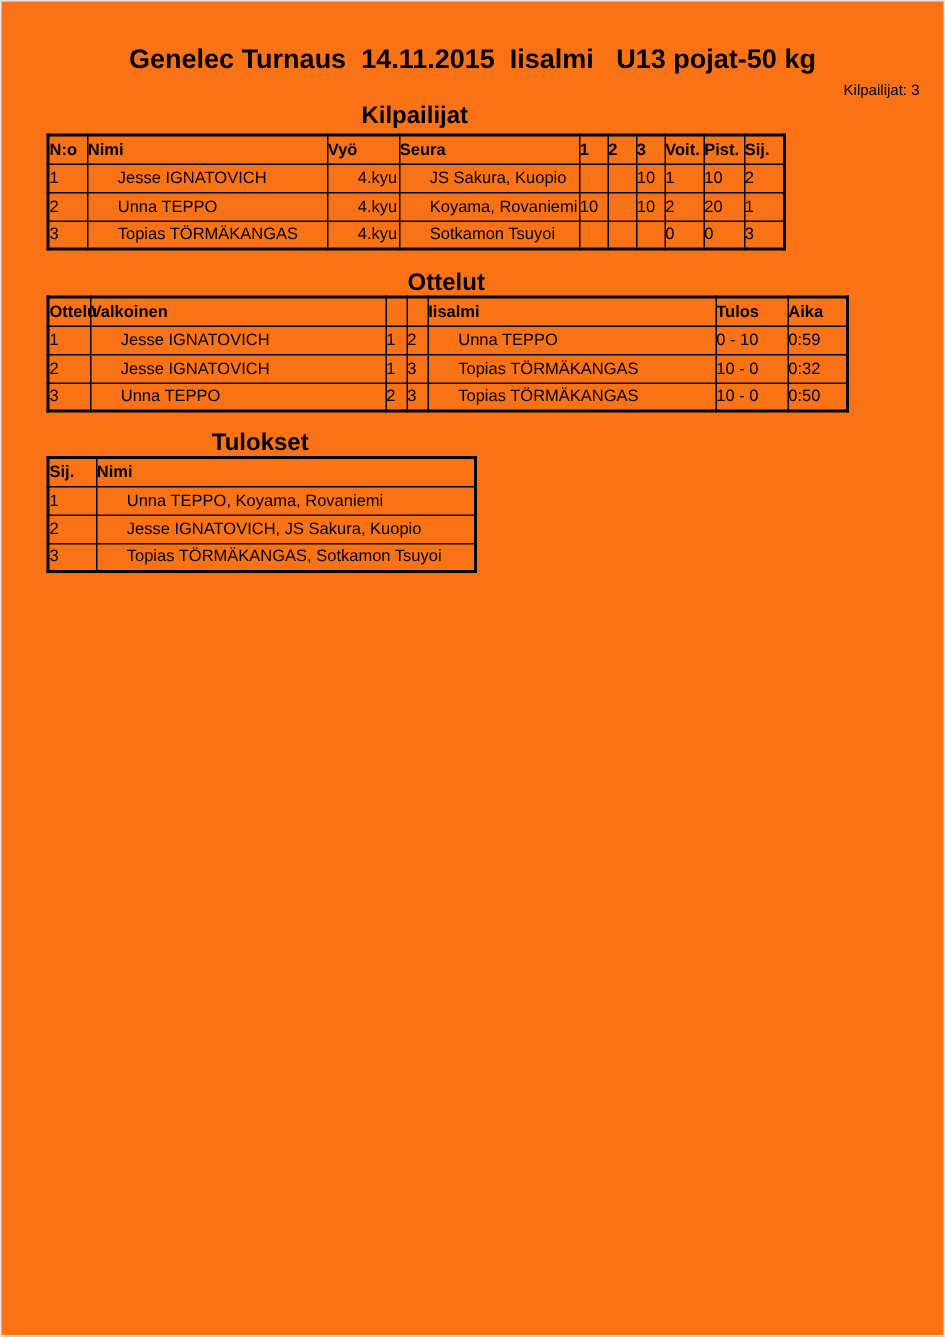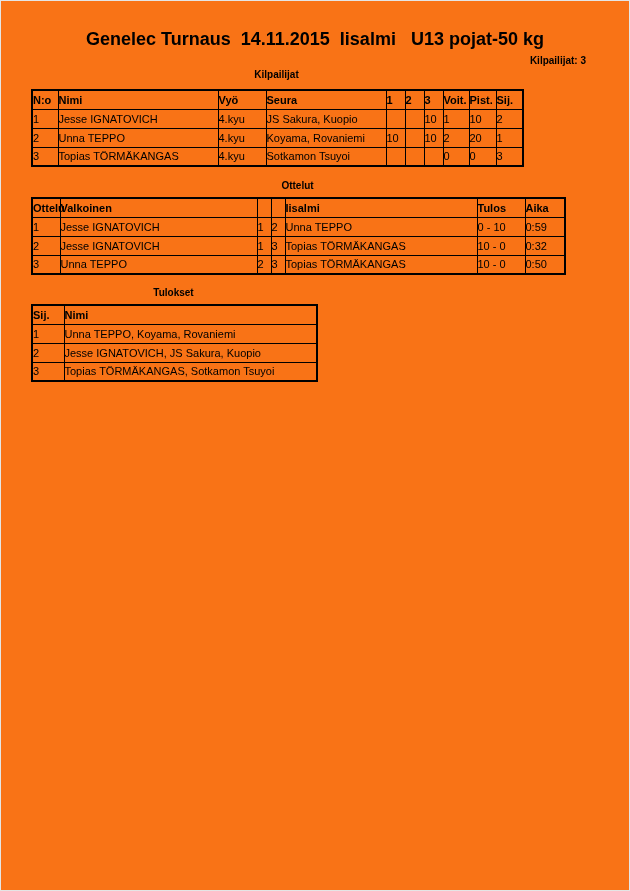--- a/index.html
+++ b/index.html
@@ -16,28 +16,28 @@
   .page-title {
     position: absolute;
     top: 28px; left: 0; right: 0;
     text-align: center;
     font-size: 18px;
     font-weight: bold;
     white-space: pre;
   }
   .competitor-count {
     position: absolute;
-    top: 54px; right: 43px;
+    top: 54px; right: 16px;
     font-size: 10px;
-    font-weight: bold;
+    font-weight: normal;
   }
   .section-heading {
     position: absolute;
     text-align: center;
-    font-size: 10px;
+    font-size: 16px;
     font-weight: bold;
   }
   #heading-competitors { top: 68px; left: 30px; width: 491px; }
   #heading-matches     { top: 179px; left: 30px; width: 533px; }
   #heading-results     { top: 286px; left: 30px; width: 285px; }
 
   table.tbl {
     position: absolute;
     border-collapse: collapse;
     table-layout: fixed;
@@ -54,21 +54,21 @@
     vertical-align: middle;
     overflow: visible;
     white-space: nowrap;
   }
   .tbl th {
     font-weight: bold;
     text-align: center;
     font-size: 11px;
   }
   .tbl td { font-weight: normal; }
-  .tbl td.left { text-align: left; padding-left: 0; }
+  .tbl td.left { text-align: left; padding-left: 20px; }
   .tbl td.center, .tbl th.center { text-align: left; }
 
   
   #table-competitors th.col-no     { width: 26px; }
   #table-competitors th.col-name   { width: 160px; }
   #table-competitors th.col-belt   { width: 48px; }
   #table-competitors th.col-club   { width: 120px; }
   #table-competitors th.col-r1,
   #table-competitors th.col-r2,
   #table-competitors th.col-r3     { width: 19px; }

